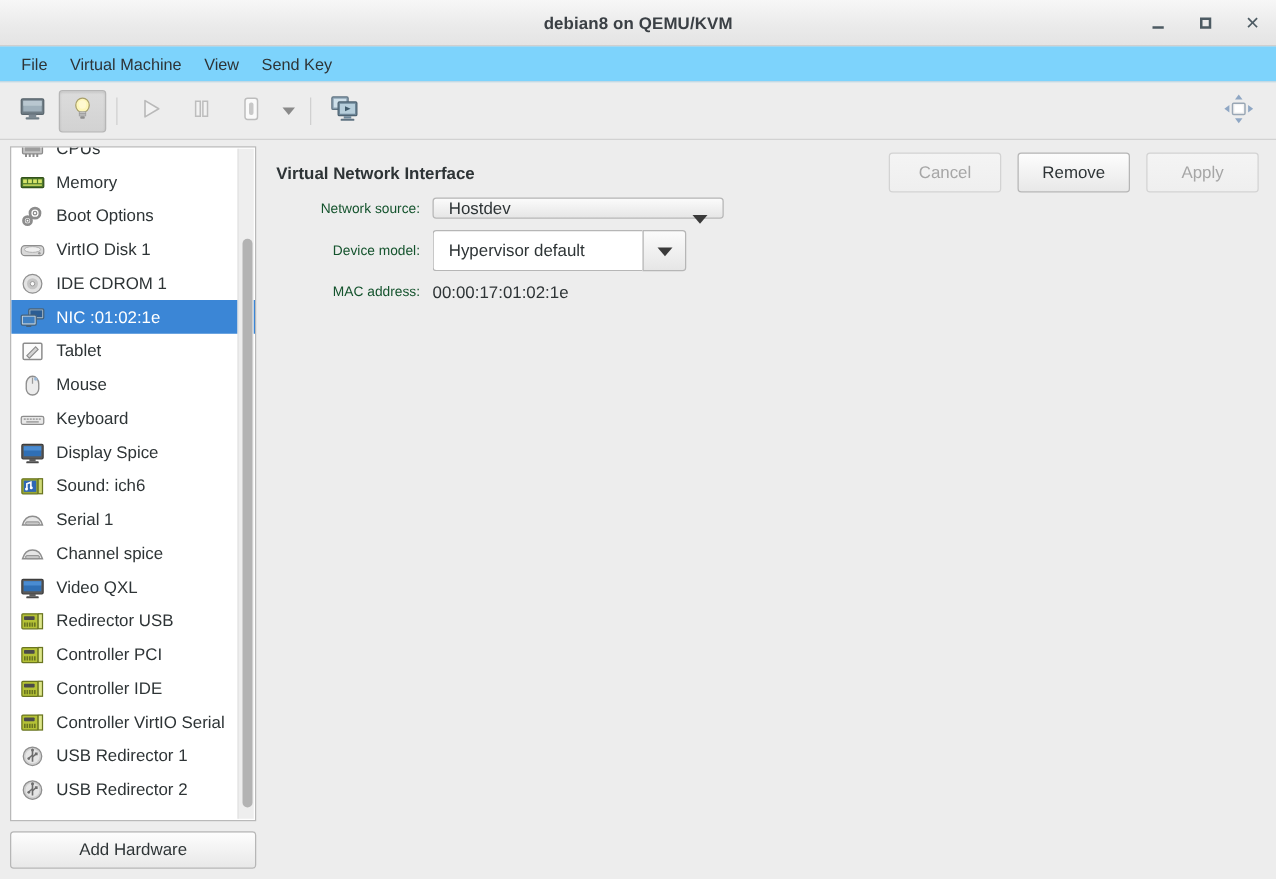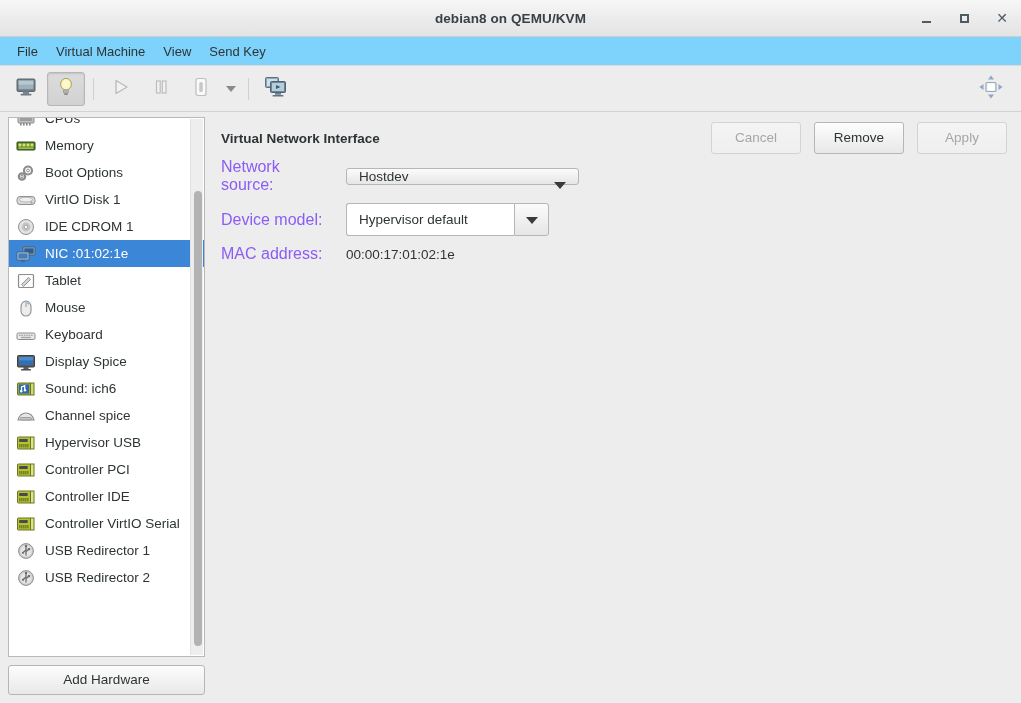--- a/index.html
+++ b/index.html
@@ -88,21 +88,21 @@
     background:linear-gradient(to bottom,#fdfdfd,#e8e8e8);
     font-size:13.5px;color:#2e3436;box-sizing:border-box;
   }
 
   
   .main{flex:1 1 auto;display:flex;flex-direction:row;min-width:0;position:relative;}
   .pane{flex:1 1 auto;padding:19px 0 0 8px;min-height:0;}
   .pane-title{font-size:13.5px;font-weight:bold;color:#2e3436;margin:0 0 12px 0;}
 
   .formrow{display:flex;align-items:center;margin-bottom:9px;}
-  .flabel{width:125px;flex:0 0 125px;padding-right:10px;font-size:16px;color:#8b5cf6;box-sizing:border-box;}
+  .flabel{width:125px;flex:0 0 125px;text-align:right;padding-right:10px;font-size:11px;color:#14532d;box-sizing:border-box;}
   .static-val{font-size:13.5px;color:#2e3436;}
 
   .combo{
     width:233px;height:17px;box-sizing:border-box;position:relative;
     border:1px solid #b6b6b6;border-radius:3px;
     background:linear-gradient(to bottom,#fbfbfb,#e6e6e6);
     display:flex;align-items:center;padding-left:12px;font-size:13.5px;color:#2e3436;
   }
   .combo .tri{position:absolute;right:12px;top:13px;
     width:0;height:0;border-left:6px solid transparent;border-right:6px solid transparent;border-top:7px solid #3a3a3a;}
@@ -399,48 +399,69 @@
                 <rect x="4" y="5.5" width="10" height="9" fill="#2f67b5"></rect>
                 <path d="M6.5 12 v-4 l3.2-1.2 v4.6" fill="none" stroke="#ffffff" stroke-width="1.3"></path>
                 <circle cx="6.2" cy="12.2" r="1.2" fill="#ffffff"></circle>
                   <circle cx="10" cy="11.2" r="1.2" fill="#ffffff"></circle>
                 <rect x="15.5" y="4" width="3.5" height="12" fill="#cfd977" stroke="#6a7520" stroke-width="1"></rect>
               </svg>
             </span>
             <span class="hwlabel">Sound: ich6</span>
           </div>
 
-
           <div class="hwrow">
             <span class="hwicon">
               <svg width="22" height="20" viewBox="0 0 22 20">
                 <path d="M3 14 q2-7 8-7 q6 0 8 7 z" fill="#e6e6e6" stroke="#8e8e8e" stroke-width="1.1"></path>
                 <rect x="5.5" y="11.5" width="11" height="2.4" rx="1.1" fill="#c9c9c9" stroke="#8e8e8e" stroke-width=".8"></rect>
               </svg>
             </span>
+            <span class="hwlabel">Serial 1</span>
+          </div>
+
+          <div class="hwrow">
+            <span class="hwicon">
+              <svg width="22" height="20" viewBox="0 0 22 20">
+                <path d="M3 14 q2-7 8-7 q6 0 8 7 z" fill="#e6e6e6" stroke="#8e8e8e" stroke-width="1.1"></path>
+                <rect x="5.5" y="11.5" width="11" height="2.4" rx="1.1" fill="#c9c9c9" stroke="#8e8e8e" stroke-width=".8"></rect>
+              </svg>
+            </span>
             <span class="hwlabel">Channel spice</span>
           </div>
 
+          <div class="hwrow">
+            <span class="hwicon">
+              <svg width="22" height="20" viewBox="0 0 22 20">
+                <rect x="2.5" y="3.5" width="17" height="11.5" rx="1" fill="#5b5b5b" stroke="#3d3d3d" stroke-width="1"></rect>
+                <rect x="4" y="5" width="14" height="8" fill="#2f6fb5"></rect>
+                <rect x="4" y="5" width="14" height="3.4" fill="#4a8cd2"></rect>
+                <rect x="8.5" y="15" width="5" height="2" fill="#5b5b5b"></rect>
+                <rect x="6" y="17" width="10" height="1.6" rx=".7" fill="#4a4a4a"></rect>
+              </svg>
+            </span>
+            <span class="hwlabel">Video QXL</span>
+          </div>
 
           <div class="hwrow">
             <span class="hwicon">
               <svg width="22" height="20" viewBox="0 0 22 20">
                 <rect x="2.5" y="4" width="13" height="12" rx=".8" fill="#b5c236" stroke="#6a7520" stroke-width="1"></rect>
                 <rect x="4.2" y="6" width="8.5" height="3" rx=".6" fill="#4a4a4a"></rect>
                 <g fill="#6a7520">
                     <rect x="4.2" y="11" width="1.3" height="3.4"></rect>
                     <rect x="6.2" y="11" width="1.3" height="3.4"></rect>
                     <rect x="8.2" y="11" width="1.3" height="3.4"></rect>
                     <rect x="10.2" y="11" width="1.3" height="3.4"></rect>
                     <rect x="12.2" y="11" width="1.3" height="3.4"></rect>
                   </g>
                 <rect x="15.5" y="4" width="3.5" height="12" fill="#dde68a" stroke="#6a7520" stroke-width="1"></rect>
               </svg>
             </span>
-            <span class="hwlabel">Hypervisor USB</span>
+            <span class="hwlabel">Redirector USB</span>
           </div>
 
           <div class="hwrow">
             <span class="hwicon">
               <svg width="22" height="20" viewBox="0 0 22 20">
                 <rect x="2.5" y="4" width="13" height="12" rx=".8" fill="#b5c236" stroke="#6a7520" stroke-width="1"></rect>
                 <rect x="4.2" y="6" width="8.5" height="3" rx=".6" fill="#4a4a4a"></rect>
                 <g fill="#6a7520">
                     <rect x="4.2" y="11" width="1.3" height="3.4"></rect>
                     <rect x="6.2" y="11" width="1.3" height="3.4"></rect>

